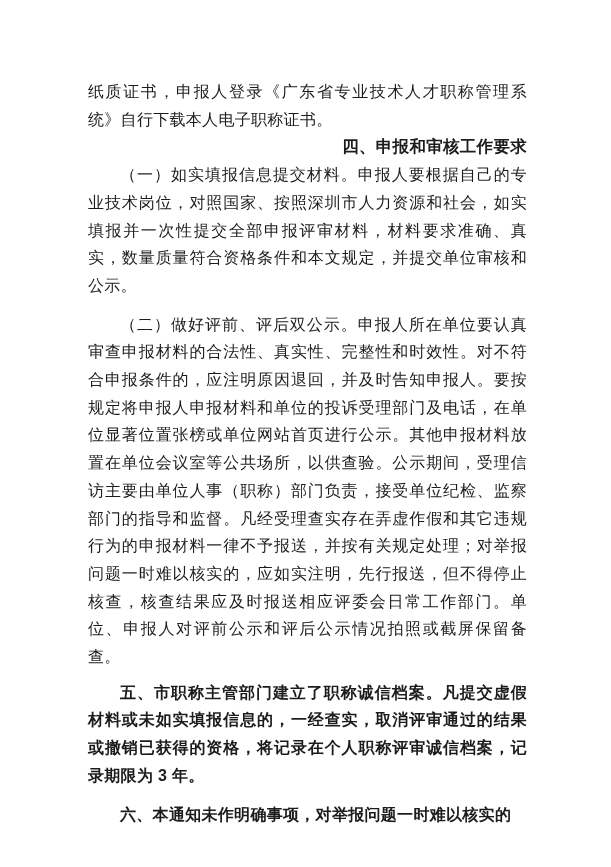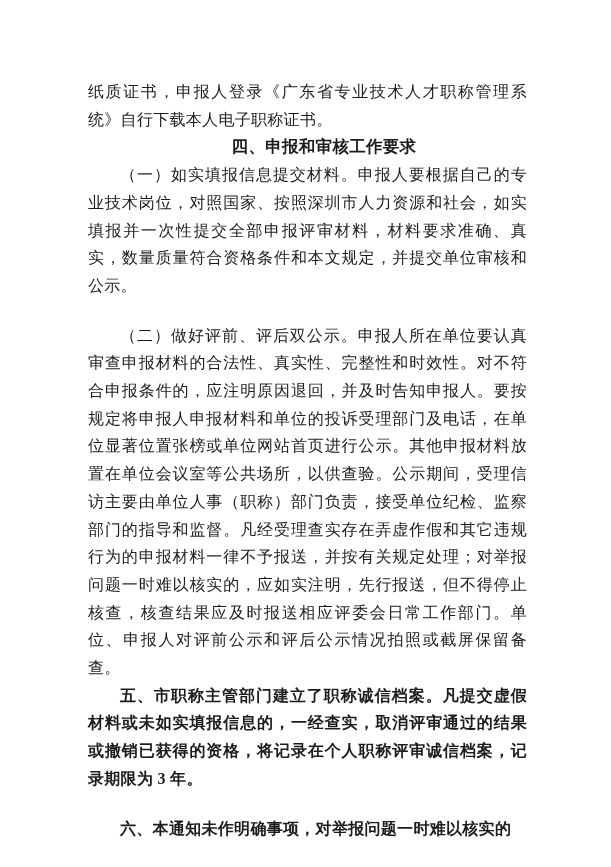--- a/index.html
+++ b/index.html
@@ -26,28 +26,28 @@
       text-align: justify;
       word-break: break-all;
     }
     .indent {
       text-indent: 2em;
     }
     .heading {
       font-family: "Liberation Sans", "DejaVu Sans", sans-serif;
       font-weight: bold;
       font-size: 16.5px;
-      text-align: center;
+      text-align: right;
     }
     .bold-para {
       font-family: "Liberation Sans", "DejaVu Sans", sans-serif;
       font-weight: bold;
     }
-    .gap-sm { margin-top: 22px; }
-    .gap-md { margin-top: 0; font-family: Liberation Serif, serif; }
+    .gap-sm { margin-top: 11px; }
+    .gap-md { margin-top: 8px; }
   </style>
 </head>
 <body>
 
 <div class="page">
   <p class="para">纸质证书，申报人登录《广东省专业技术人才职称管理系统》自行下载本人电子职称证书。</p>
 
   <p class="para indent heading">四、申报和审核工作要求</p>
 
   <p class="para indent">（一）如实填报信息提交材料。申报人要根据自己的专业技术岗位，对照国家、按照深圳市人力资源和社会，如实填报并一次性提交全部申报评审材料，材料要求准确、真实，数量质量符合资格条件和本文规定，并提交单位审核和公示。</p>

